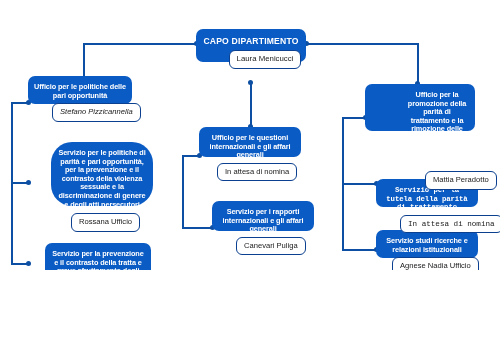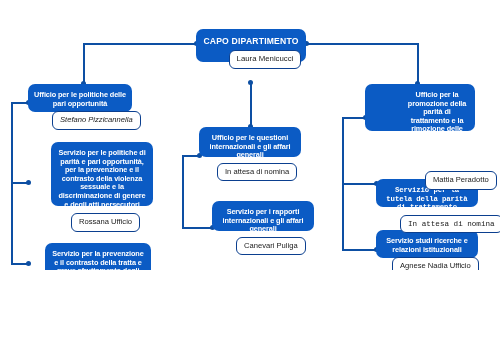--- a/index.html
+++ b/index.html
@@ -113,26 +113,26 @@
   <div class="line h" style="left:342px; top:183px; width:34px;"></div>
   <div class="dot" style="left:374px; top:181px;"></div>
   <div class="line h" style="left:342px; top:249px; width:34px;"></div>
   <div class="dot" style="left:374px; top:247px;"></div>
 
   <div class="node root" style="left:196px; top:29px; width:110px; height:33px;">
     <div class="node-title">CAPO DIPARTIMENTO</div>
     <div class="node-card" style="align-self:center; margin-top:4px;margin-left:28px;">Laura Menicucci</div>
   </div>
 
-  <div class="node" style="left:28px; top:84px; width:104px; height:28px;">
+  <div class="node" style="left:28px; top:76px; width:104px; height:28px;">
     <div class="node-title t-10">Ufficio per le politiche delle pari opportunità</div>
     <div class="node-card c-10" style="margin-left:18px; margin-top:3px;font-style:italic;">Stefano Pizzicannella</div>
   </div>
 
-  <div class="node" style="left:51px; top:142px; width:102px; height:64px;">
+  <div class="node" style="left:51px; top:142px; width:102px; height:64px;border-radius:21px;">
     <div class="node-title t-10">Servizio per le politiche di parità e pari opportunità, per la prevenzione e il contrasto della violenza sessuale e la discriminazione di genere e degli atti persecutori</div>
     <div class="node-card c-10" style="margin-left:14px; margin-top:4px;">Rossana Ufficio</div>
   </div>
 
   <div class="node" style="left:45px; top:243px; width:106px; height:58px;">
     <div class="node-title t-10">Servizio per la prevenzione e il contrasto della tratta e grave sfruttamento degli esseri umani, delle mutilazioni genitali femminili e delle altre pratiche dannose</div>
     <div class="node-card c-10" style="margin-left:14px; margin-top:4px;">In attesa di nomina</div>
   </div>
 
   <div class="node" style="left:199px; top:127px; width:102px; height:30px;">

